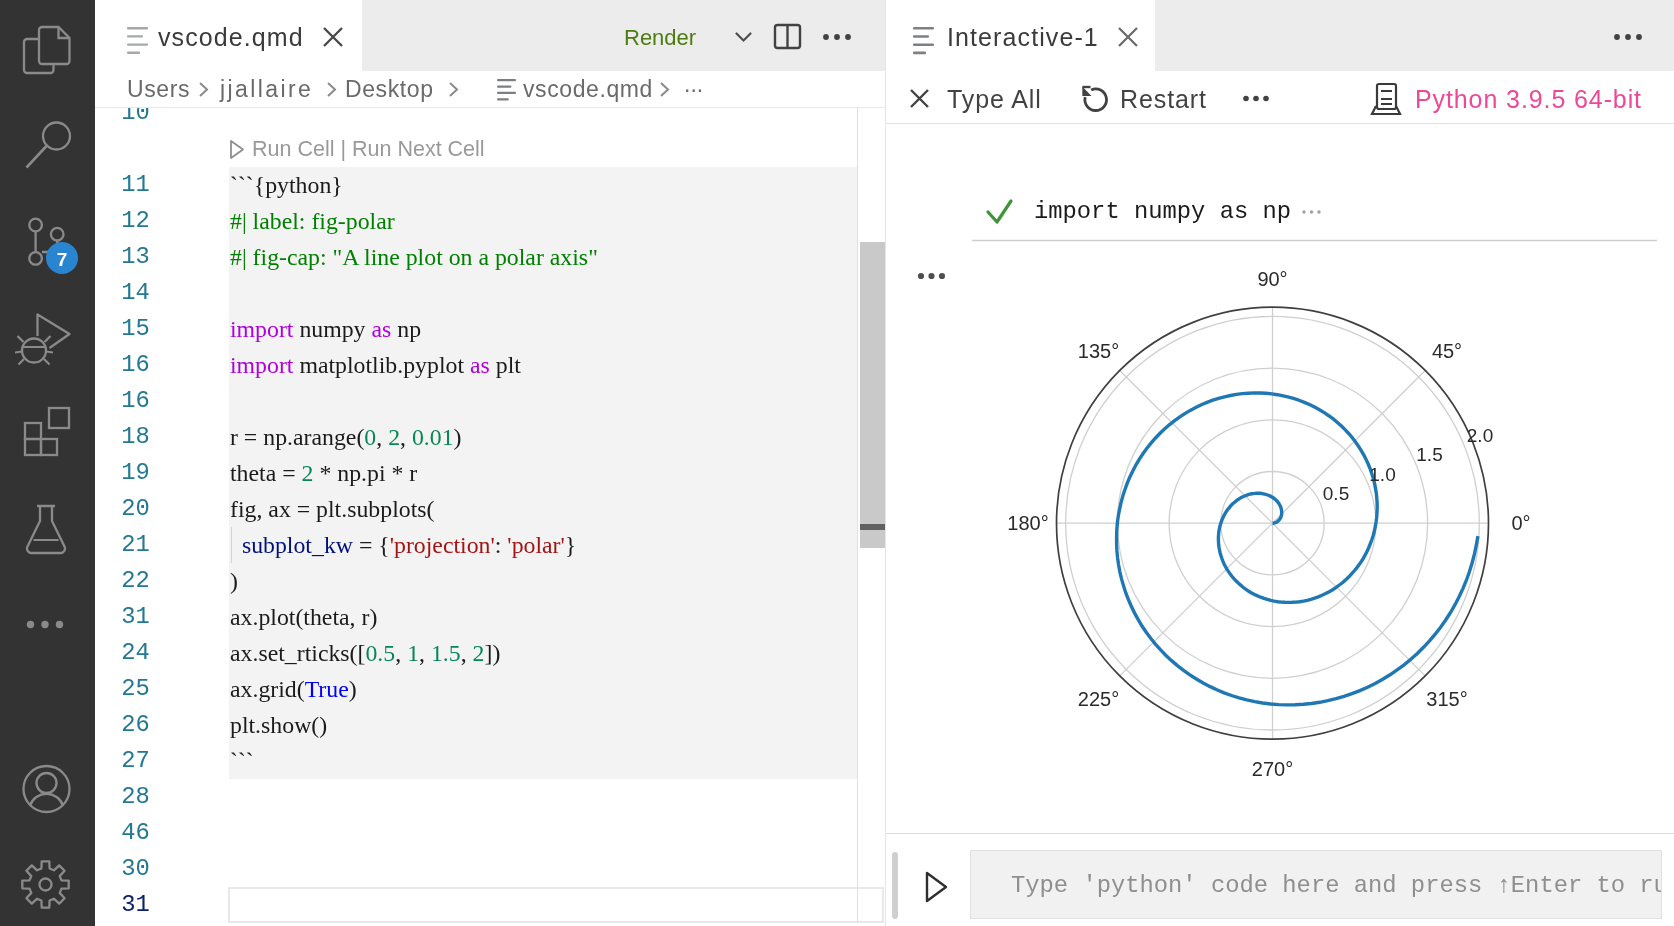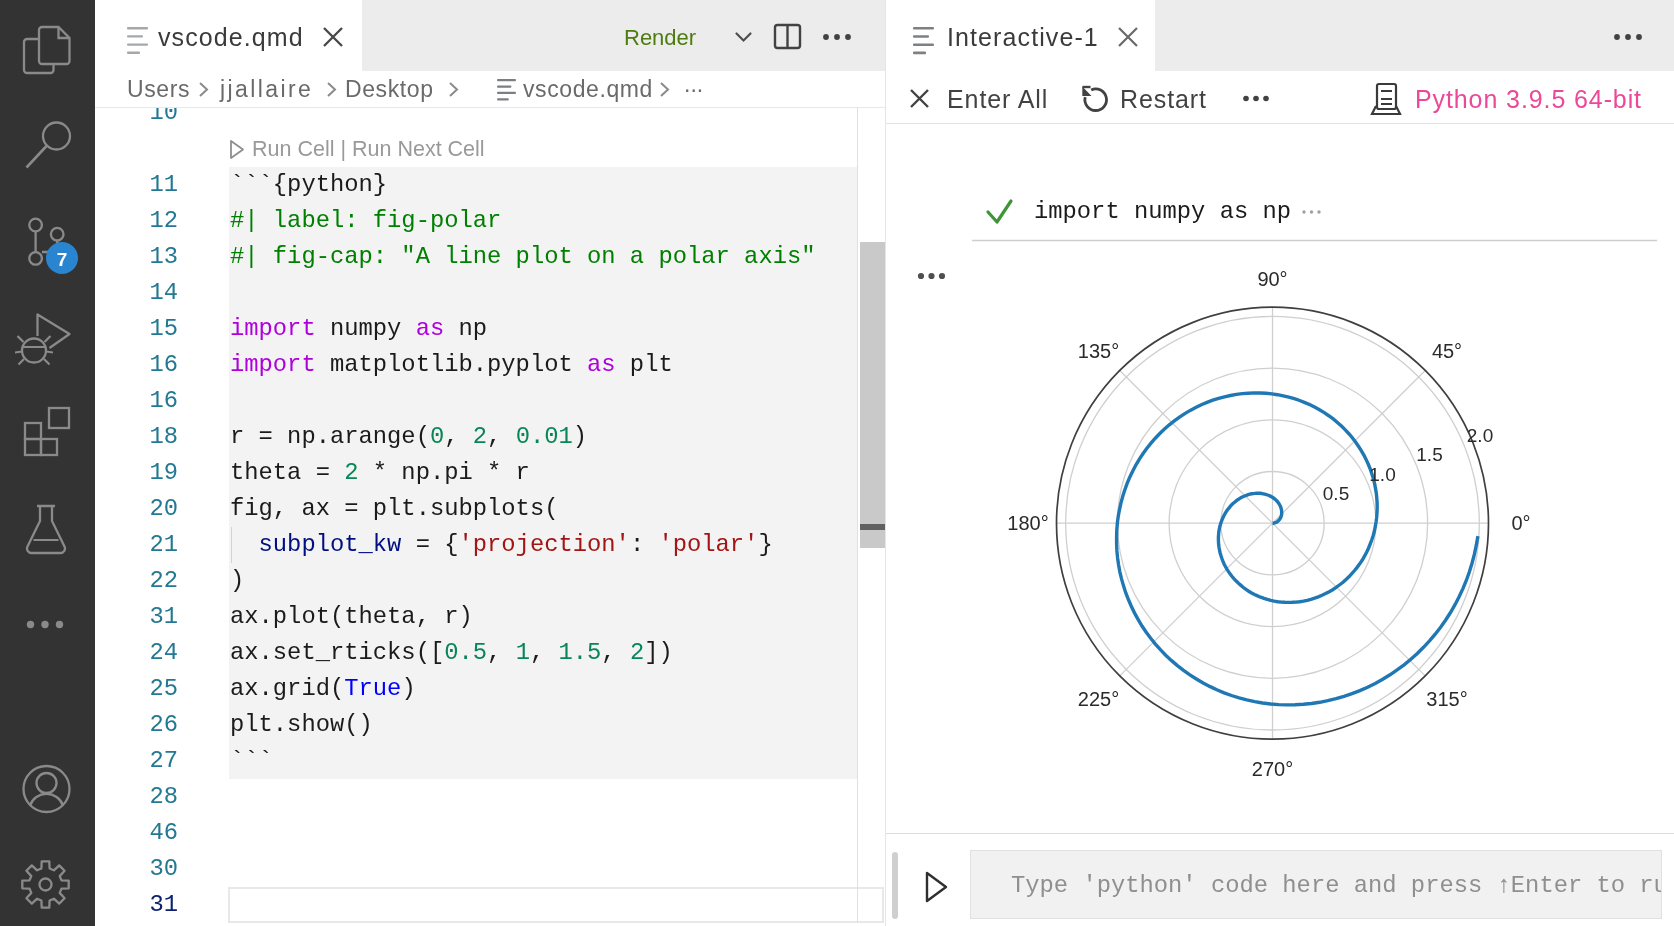--- a/index.html
+++ b/index.html
@@ -1,20 +1,20 @@
 <!DOCTYPE html>
 <html><head><meta charset="utf-8">
 <style>
 * { margin:0; padding:0; box-sizing:border-box; }
 html,body { width:1674px; height:926px; overflow:hidden; background:#fff;
   font-family:"Liberation Sans",sans-serif; }
 .abs { position:absolute; }
 .mono { font-family:"Liberation Mono",monospace; font-size:23.8px; line-height:36px; white-space:pre; }
-.ln { position:absolute; left:93px; width:85px; text-align:right; font-family:"Liberation Mono",monospace; font-size:23.8px; line-height:36px; }
-.cl { position:absolute; left:230px; font-family:Liberation Mono, monospace; font-size:23.8px; line-height:36px; white-space:pre; }
+.ln { position:absolute; left:93px; width:85px; text-align:center; font-family:"Liberation Mono",monospace; font-size:23.8px; line-height:36px; }
+.cl { position:absolute; left:230px; font-family:Liberation Serif, serif; font-size:23.8px; line-height:36px; white-space:pre; }
 </style></head>
 <body>
 
 <div class="abs" style="left:95px;top:0;width:791px;height:926px;background:#fff"></div>
 <div class="abs" style="left:229px;top:167px;width:628px;height:612px;background:#f3f3f3"></div>
 <svg class="abs" style="left:0;top:100px" width="500" height="200" viewBox="0 100 500 200">
     <path d="M231 141 L243 149.5 L231 158 Z" fill="none" stroke="#8f8f8f" stroke-width="1.8" stroke-linejoin="round"></path>
   </svg>
 <div class="abs" style="left:252px;top:131px;font-size:21.5px;line-height:36px;color:#999999">Run Cell | Run Next Cell</div>
 <div class="ln" style="top:95px;color:#237893">10</div>
@@ -122,21 +122,21 @@
 <path d="M1082.5 87 L1090.5 87" stroke="#424242" stroke-width="2.4"></path>
 <circle cx="1246" cy="98.5" r="2.8" fill="#424242"></circle>
     <circle cx="1256" cy="98.5" r="2.8" fill="#424242"></circle>
     <circle cx="1266" cy="98.5" r="2.8" fill="#424242"></circle>
 <rect x="1377" y="84" width="19" height="25" rx="2" fill="none" stroke="#3a3a3a" stroke-width="2.2"></rect>
 <line x1="1381" y1="91" x2="1392" y2="91" stroke="#3a3a3a" stroke-width="2"></line>
 <line x1="1381" y1="99" x2="1392" y2="99" stroke="#3a3a3a" stroke-width="2"></line>
 <line x1="1381" y1="104" x2="1392" y2="104" stroke="#3a3a3a" stroke-width="2"></line>
 <path d="M1376 106 L1372 114 L1400 114 L1396 106" stroke="#3a3a3a" stroke-width="2.2" fill="none"></path>
 </svg>
-<div class="abs" style="left:947px;top:85px;font-size:25px;letter-spacing:0.9px;color:#424242">Enter All</div>
+<div class="abs" style="left:947px;top:85px;font-size:25px;letter-spacing:0.9px;color:#424242">Type All</div>
 <div class="abs" style="left:1120px;top:85px;font-size:25px;letter-spacing:0.9px;color:#424242">Restart</div>
 <div class="abs" style="left:1415px;top:85px;font-size:25px;letter-spacing:0.9px;color:#ec4899">Python 3.9.5 64-bit</div>
 
 <svg class="abs" style="left:886px;top:124px" width="788" height="709" viewBox="886 124 788 709">
 <path d="M988 212 L997 222 L1011 201" stroke="#3f9437" stroke-width="3.2" fill="none" stroke-linecap="round" stroke-linejoin="round"></path>
 <circle cx="1304" cy="212" r="1.7" fill="#a0a0a0"></circle>
     <circle cx="1311.5" cy="212" r="1.7" fill="#a0a0a0"></circle>
     <circle cx="1319" cy="212" r="1.7" fill="#a0a0a0"></circle>
 <line x1="972" y1="240.5" x2="1657" y2="240.5" stroke="#cdcdcd" stroke-width="1.6"></line>
 <circle cx="921" cy="276" r="3.1" fill="#4f4f4f"></circle>

